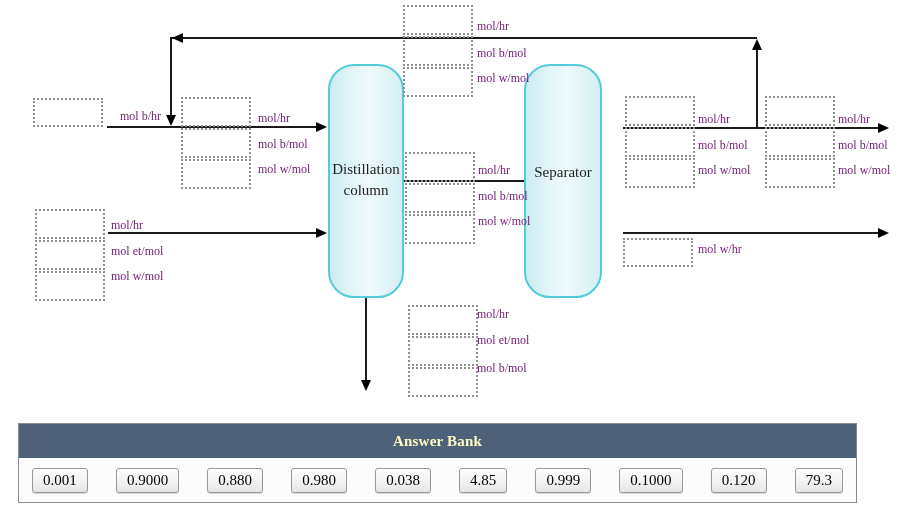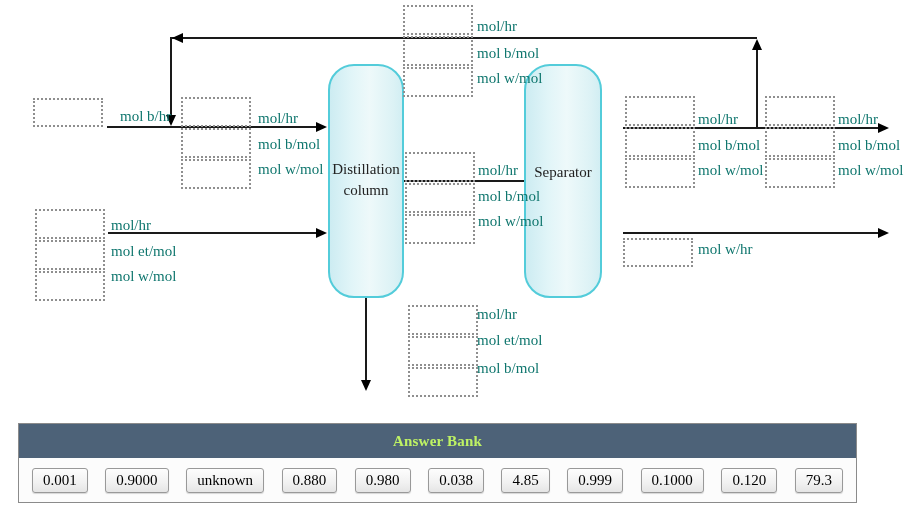--- a/index.html
+++ b/index.html
@@ -7,28 +7,28 @@
          font-family:"Liberation Serif",serif;}
   
   .hline{position:absolute;height:1.6px;background:#1a1a1a;}
   .vline{position:absolute;width:1.6px;background:#1a1a1a;}
   .arr{position:absolute;width:0;height:0;}
   .arr-r{border-top:5px solid transparent;border-bottom:5px solid transparent;border-left:11px solid #000;}
   .arr-l{border-top:5px solid transparent;border-bottom:5px solid transparent;border-right:11px solid #000;}
   .arr-d{border-left:5px solid transparent;border-right:5px solid transparent;border-top:11px solid #000;}
   .arr-u{border-left:5px solid transparent;border-right:5px solid transparent;border-bottom:11px solid #000;}
   .slot{position:absolute;width:70px;height:30px;border:2px dotted #8f8f8f;box-sizing:border-box;background:transparent;}
-  .lbl{position:absolute;font-size:15px;color:#0f766e;white-space:nowrap;line-height:18px;}
+  .lbl{position:absolute;font-size:12px;color:#701a75;white-space:nowrap;line-height:18px;}
   .vessel{position:absolute;border:2.5px solid #53ccda;border-radius:26px;box-sizing:border-box;
           background:linear-gradient(90deg,#cdecf2 0%,#e1f5f8 30%,#eef9fa 55%,#dcf2f5 88%,#d2eef3 100%);}
   .vessel-label{position:absolute;width:100%;text-align:center;font-size:15px;color:#222;line-height:21px;}
   
   .bank{position:absolute;left:18px;top:423px;width:839px;height:80px;border:1px solid #8b8b8b;
         box-sizing:border-box;background:#fcfcfc;}
-  .bank-header{height:34px;background:#4d6278;color:#bef264;display:flex;align-items:center;justify-content:center;
+  .bank-header{height:34px;background:#4d6278;color:#fef9c3;display:flex;align-items:center;justify-content:center;
                font-size:15px;font-weight:700;letter-spacing:.2px;}
   .bank-chips{height:45px;display:flex;align-items:center;justify-content:space-between;padding:0 13px;}
   .chip{position:relative;font-family:"Liberation Serif",serif;font-size:15px;color:#000;
         padding:3px 10px;border:1px solid #999;border-radius:3px;cursor:pointer;
         background:linear-gradient(180deg,#fdfdfd 0%,#f1f1f1 60%,#e5e5e5 100%);
         box-shadow:0 1px 1px rgba(0,0,0,.15);}
   .chip.stacked::after{content:"";position:absolute;left:4px;top:3px;width:100%;height:100%;
         border:1px solid #a5a5a5;border-radius:8px;background:#ededed;z-index:-1;box-sizing:border-box;}
 </style>
 </head>
@@ -123,21 +123,20 @@
     <div class="lbl" style="left:477px;top:331px;">mol et/mol</div>
     <div class="lbl" style="left:477px;top:359px;">mol b/mol</div>
 
   </div>
 
   <div class="bank">
     <div class="bank-header">Answer Bank</div>
     <div class="bank-chips">
       <button class="chip">0.001</button>
       <button class="chip stacked">0.9000</button>
-      <button class="chip stacked">unknown</button>
       <button class="chip">0.880</button>
       <button class="chip">0.980</button>
       <button class="chip">0.038</button>
       <button class="chip">4.85</button>
       <button class="chip">0.999</button>
       <button class="chip stacked">0.1000</button>
       <button class="chip">0.120</button>
       <button class="chip">79.3</button>
     </div>
   </div>

